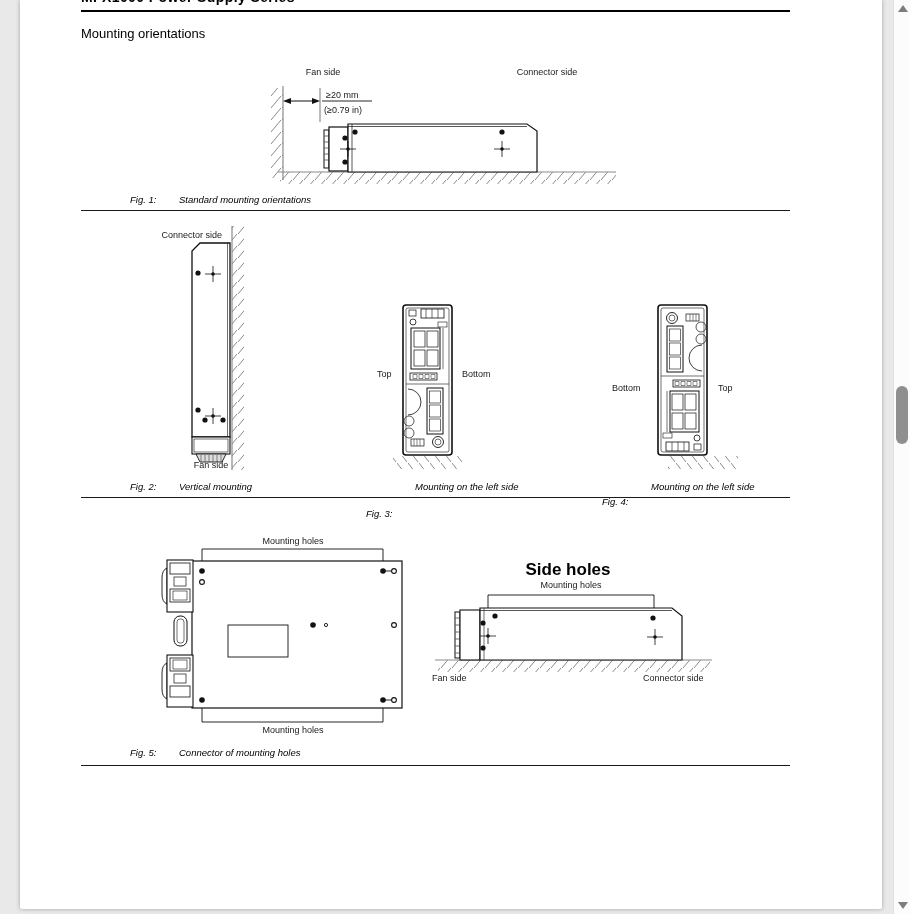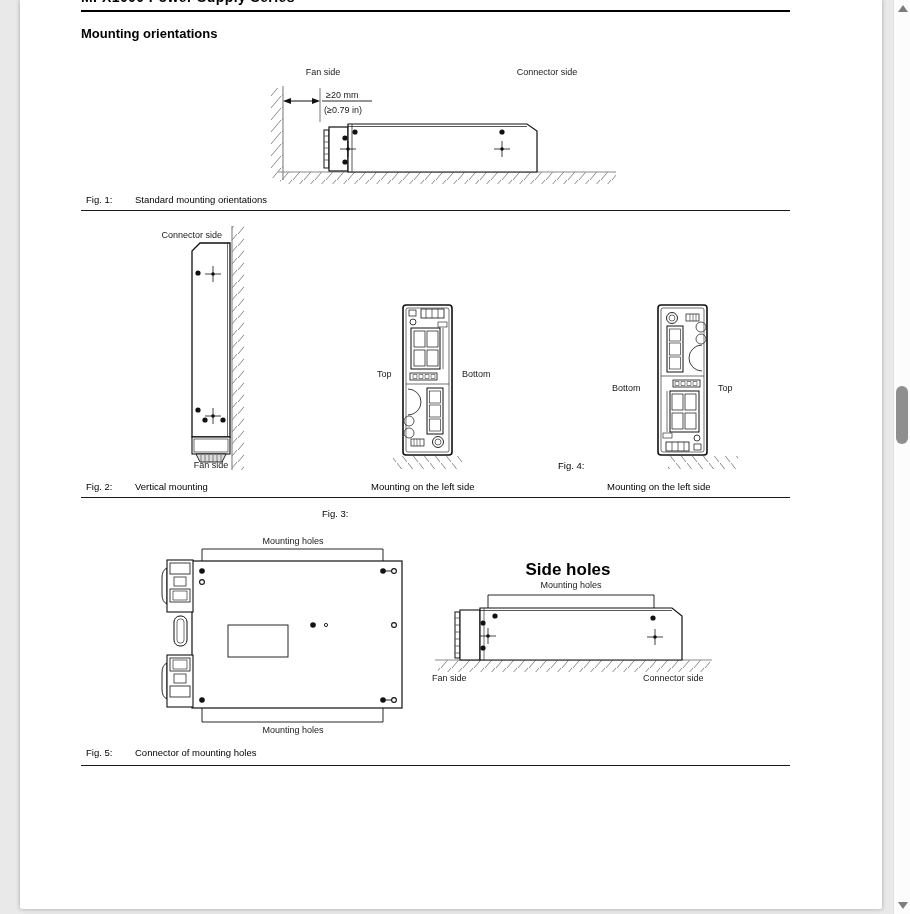--- a/index.html
+++ b/index.html
@@ -22,29 +22,30 @@
   .doc-title {
     position:absolute; left:61px; top:-11px;
     font-size:14px; font-weight:bold; letter-spacing:.4px;
     white-space:nowrap; color:#000;
   }
   .logo { position:absolute; left:615px; top:-10px; }
   .rule { position:absolute; left:61px; width:709px; height:1px; background:#1a1a1a; }
   .rule.thick { height:2px; background:#000; }
   .section-heading {
     position:absolute; left:61px; top:26px;
-    font-size:13px; font-weight:bold; color:#000;
+    font-size:13px; font-weight:normal; color:#000;
   }
   .viewhead {
     position:absolute; top:512px;
     font-size:17px; font-weight:bold; text-align:center; color:#000;margin-top:48px;
   }
   .cap {
-    position:absolute; font-size:9.5px; color:#000;
+    position:absolute; font-style:italic; font-size:9.5px; color:#000;
     white-space:nowrap;
+    margin-left:44px;
   }
   svg.fig { position:absolute; overflow:visible; }
   svg.fig text {
     font-family:"Liberation Sans", sans-serif;
     font-size:9px; fill:#1a1a1a;
   }
   
   .scroll-track {
     position:absolute; right:0; top:0;
     width:17px; height:914px;
@@ -208,21 +209,21 @@
     <rect x="58" y="161" width="70" height="13" fill="url(#h4)"></rect>
     <use href="#psu-front" transform="translate(20 0) rotate(180 52.5 85)"></use>
     <text x="2" y="96">Bottom</text>
     <text x="108" y="96">Top</text>
   </svg>
 
   <div class="cap" style="left:66px;  top:481px">Fig. 2:</div>
   <div class="cap" style="left:115px; top:481px">Vertical mounting</div>
   <div class="cap" style="left:302px; top:508px">Fig. 3:</div>
   <div class="cap" style="left:351px; top:481px">Mounting on the left side</div>
-  <div class="cap" style="left:538px; top:460px">Fig. 4:</div>
+  <div class="cap" style="left:538px; top:496px">Fig. 4:</div>
   <div class="cap" style="left:587px; top:481px">Mounting on the left side</div>
   <div class="rule" style="top:497px"></div>
 
   <div class="viewhead" style="left:228px; width:112px">Bottom view</div>
   <div class="viewhead" style="left:488px; width:120px">Side holes</div>
 
   <svg class="fig" style="left:140px; top:530px" width="290" height="215" viewBox="0 0 290 215">
     <text x="133" y="14" text-anchor="middle">Mounting holes</text>
     <path d="M42,38 V19 H223 V38" fill="none" stroke="#111" stroke-width="0.9"></path>
     <path d="M42,174 V192 H223 V174" fill="none" stroke="#111" stroke-width="0.9"></path>

